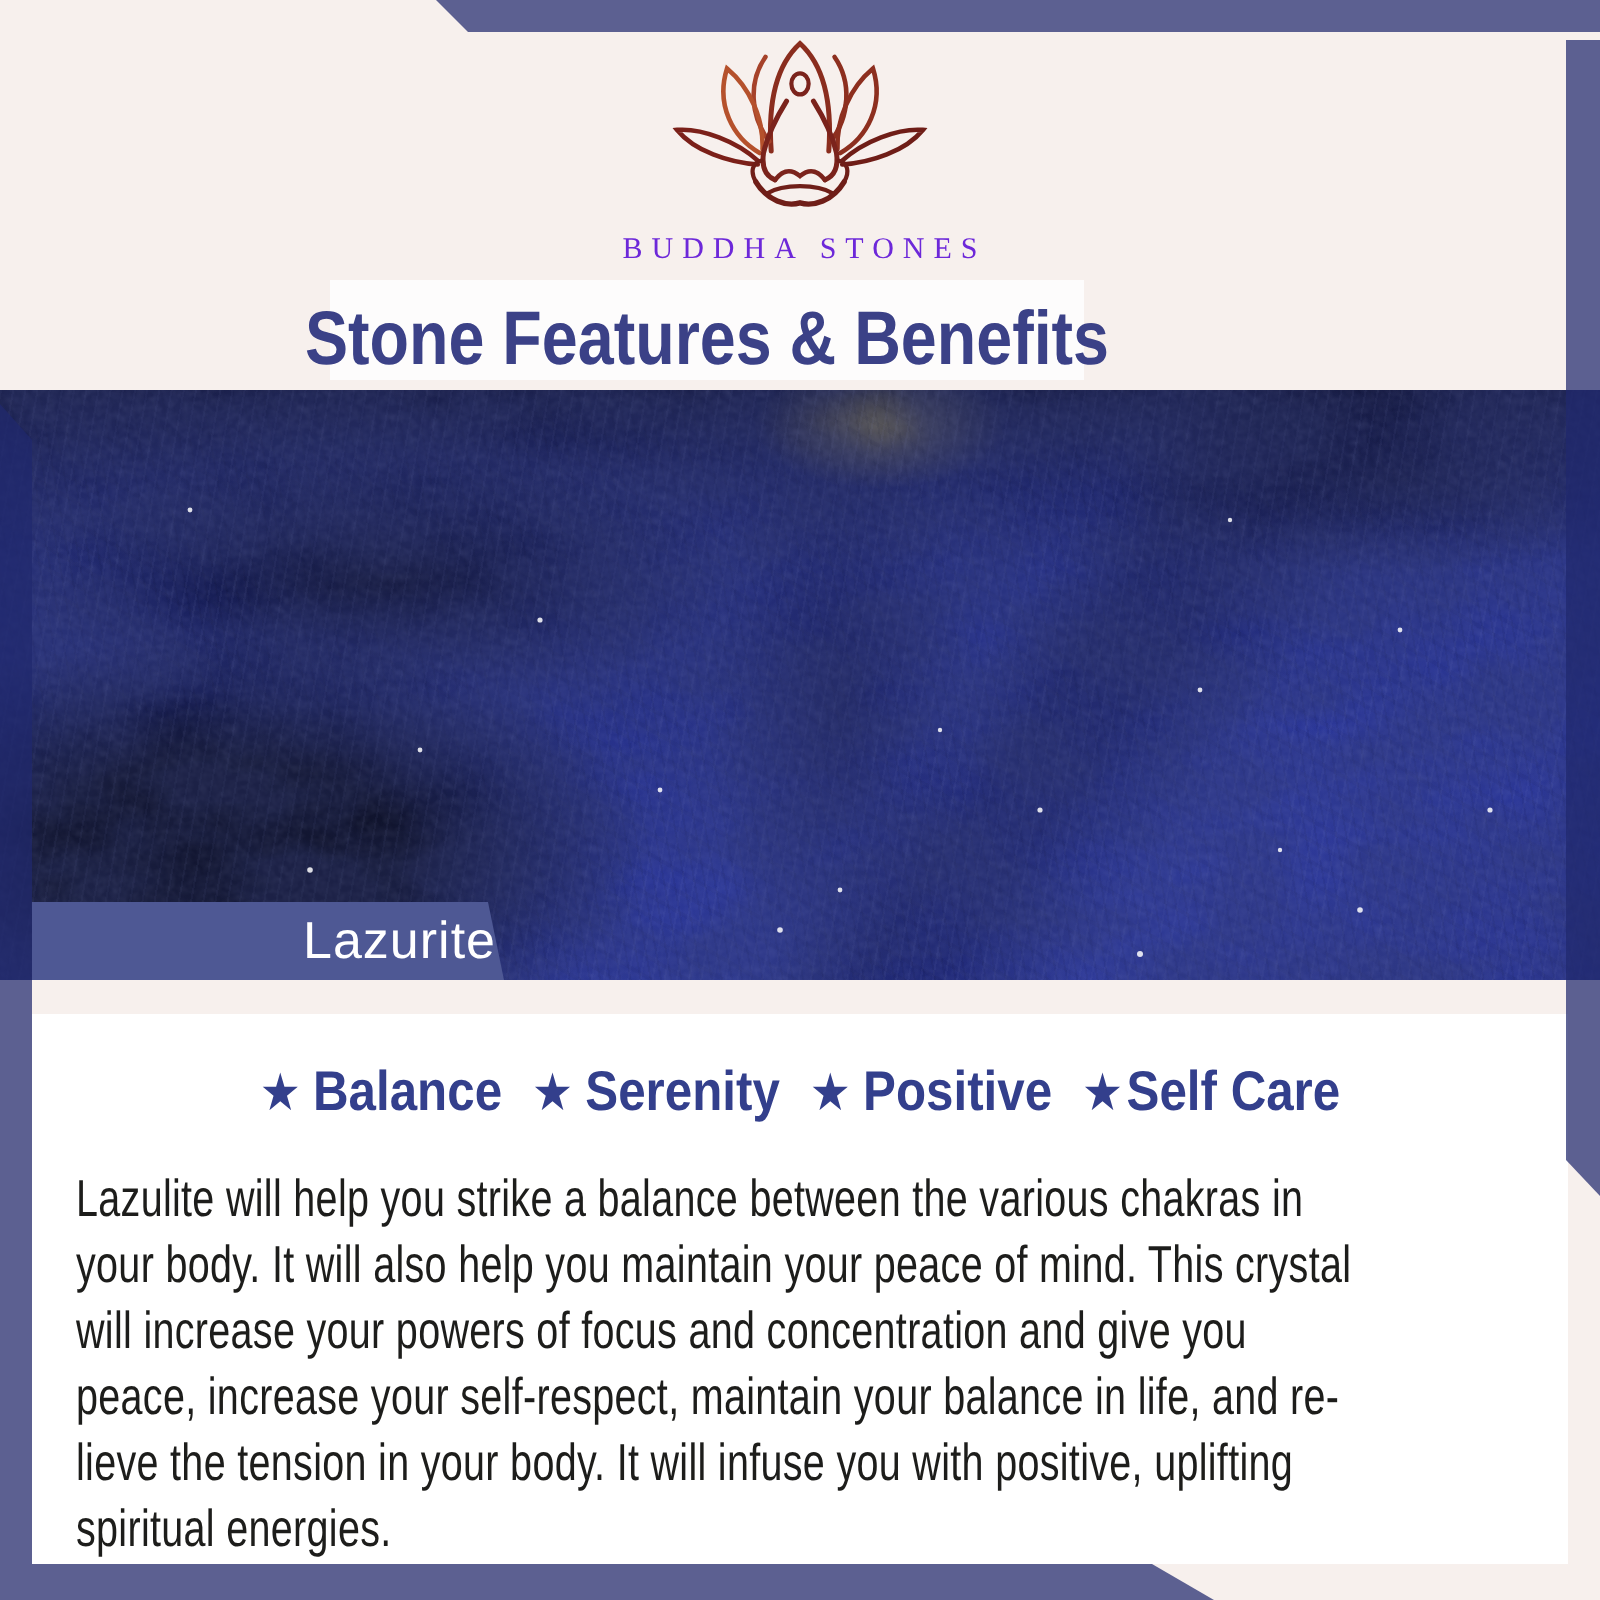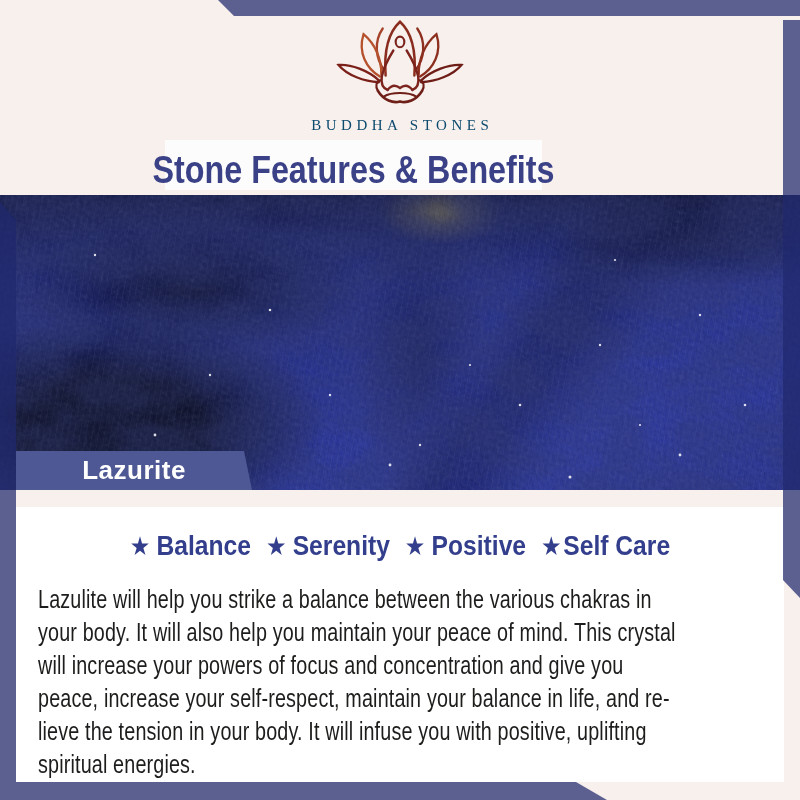--- a/index.html
+++ b/index.html
@@ -16,21 +16,21 @@
     clip-path:polygon(0 0,17px 0,17px 578px,0 560px);}
   .bar-bottom{left:0;top:782px;width:800px;height:18px;
     clip-path:polygon(0 0,576px 0,607px 18px,0 18px);}
   .bar-left{left:0;top:202px;width:16px;height:580px;
     clip-path:polygon(0 0,16px 18px,16px 580px,0 580px);}
   
   .logo-wrap{position:absolute;top:16px;left:0;width:800px;text-align:center;}
   .logo-wrap svg{display:block;margin:0 auto;}
   .brand-name{
     margin-top:5px;font-family:"Liberation Serif",serif;font-size:15px;
-    letter-spacing:4.5px;color:#0c4a6e;text-indent:4.5px;
+    letter-spacing:4.5px;color:#6d28d9;text-indent:4.5px;
   }
   
   .heading-band{
     position:absolute;left:165px;top:140px;width:377px;height:50px;
     background:#fdfcfc;display:flex;justify-content:center;align-items:flex-end;
   }
   .heading-band .title{
     font-size:38px;font-weight:bold;color:#3b4187;line-height:1;
     white-space:nowrap;transform:scaleX(0.85);transform-origin:50% 100%;
     padding-bottom:1px;
@@ -59,21 +59,21 @@
   }
   .photo svg.texture{position:absolute;inset:0;}
   
   .badge{
     position:absolute;left:16px;top:451px;width:236px;height:39px;
     background:#4e5894;
     clip-path:polygon(0 0,228px 0,236px 39px,0 39px);
     display:flex;align-items:center;justify-content:center;
   }
   .badge .badge-text{
-    width:228px;text-align:center;color:#ffffff;font-size:26px;font-weight:bold;
+    width:228px;text-align:right;color:#ffffff;font-size:26px;font-weight:normal;
     letter-spacing:0.5px;
   }
   
   .white-card{position:absolute;left:16px;top:507px;width:768px;height:275px;background:#ffffff;}
   .features{
     position:absolute;left:0;top:529px;width:800px;height:34px;
     display:flex;justify-content:center;align-items:center;white-space:nowrap;
     color:#333f8c;font-weight:bold;
   }
   .features .inner{display:flex;align-items:baseline;transform:scaleX(0.88);}

